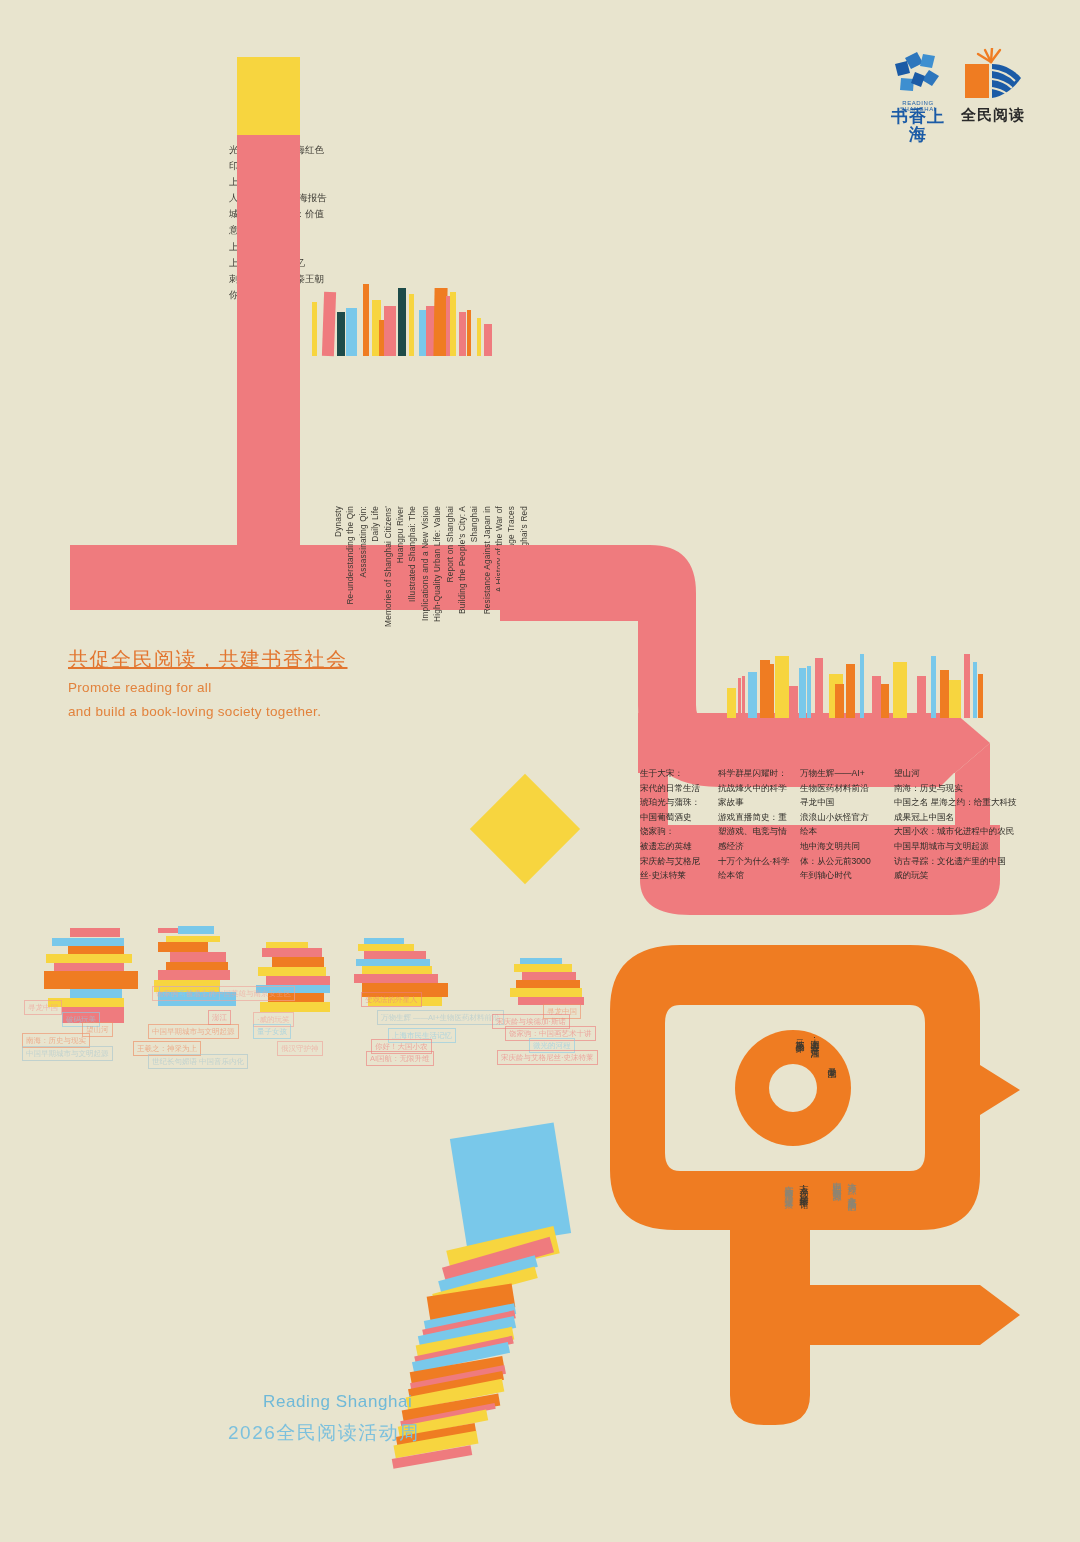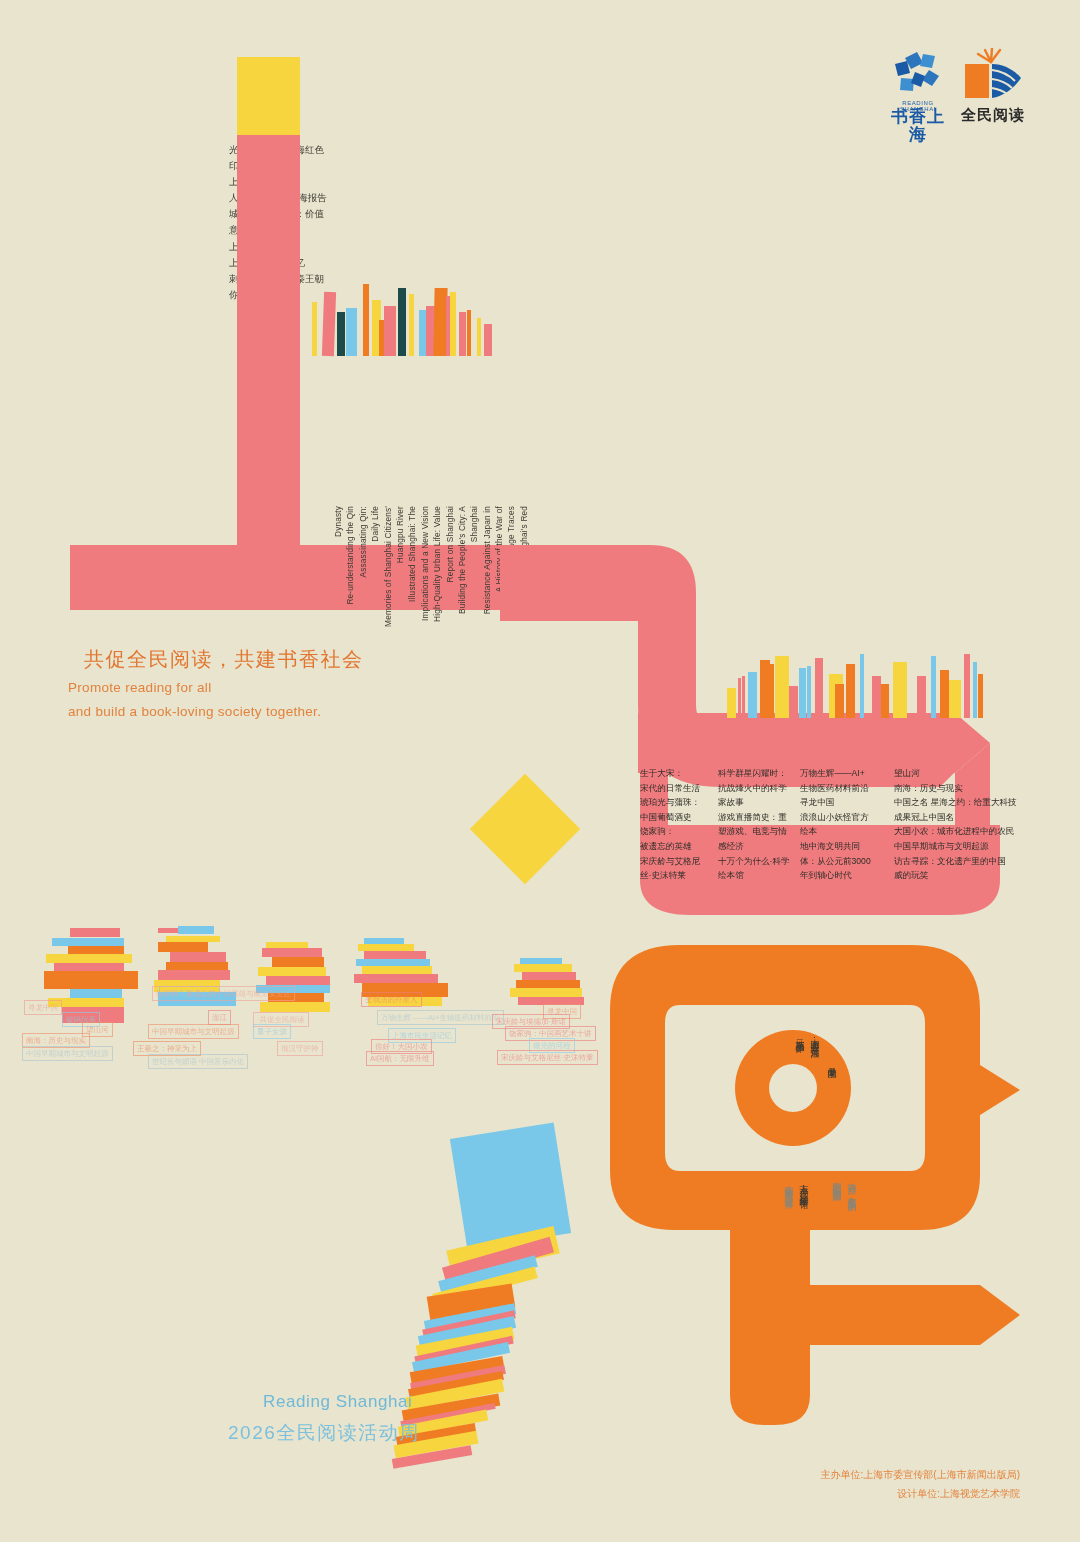--- a/index.html
+++ b/index.html
@@ -178,21 +178,21 @@
     <div class="abs yellowshape" style="left:166px;top:22px;width:14px;height:56px;"></div>
     <div class="abs redshape" style="left:190px;top:36px;width:9px;height:42px;"></div>
     <div class="abs blueshape" style="left:204px;top:16px;width:5px;height:62px;"></div>
     <div class="abs orangeshape" style="left:213px;top:30px;width:9px;height:48px;"></div>
     <div class="abs yellowshape" style="left:222px;top:40px;width:12px;height:38px;"></div>
     <div class="abs redshape" style="left:237px;top:14px;width:6px;height:64px;"></div>
     <div class="abs blueshape" style="left:246px;top:22px;width:4px;height:56px;"></div>
     <div class="abs orangeshape" style="left:251px;top:34px;width:5px;height:44px;"></div>
   </div>
 
-  <div class="abs slogan-cn" style="left:84px;top:646px;">共促全民阅读，共建书香社会</div>
+  <div class="abs slogan-cn" style="left:68px;top:646px;text-decoration:underline;">共促全民阅读，共建书香社会</div>
   <div class="abs slogan-en" style="left:68px;top:676px;">Promote reading for all</div>
   <div class="abs slogan-en" style="left:68px;top:700px;">and build a book-loving society together.</div>
 
   <div class="abs yellowshape" style="left:486px;top:790px;width:78px;height:78px;transform:rotate(45deg);"></div>
 
   <div class="abs booklist" style="left:718px;top:766px;width:82px;">科学群星闪耀时：
 抗战烽火中的科学
 家故事
 游戏直播简史：重
 塑游戏、电竞与情
@@ -277,21 +277,21 @@
       <div class="glabel" style="left: 62px; top: 1012px; color: rgb(142, 204, 230); border: 1px solid rgb(142, 204, 230); opacity: 0.62;">破码玩美</div>
       <div class="glabel" style="left: 82px; top: 1022px; color: rgb(239, 143, 106); border: 1px solid rgb(239, 143, 106); opacity: 0.62;">望山河</div>
       <div class="glabel" style="left: 22px; top: 1033px; color: rgb(239, 143, 106); border: 1px solid rgb(239, 143, 106); opacity: 0.62;">南海：历史与现实</div>
       <div class="glabel" style="left: 22px; top: 1046px; color: rgb(169, 199, 207); border: 1px solid rgb(169, 199, 207); opacity: 0.62;">中国早期城市与文明起源</div>
       <div class="glabel" style="left: 159px; top: 986px; color: rgb(142, 204, 230); border: 1px solid rgb(142, 204, 230); opacity: 0.62;">中国画艺术十讲</div>
       <div class="glabel" style="left: 152px; top: 986px; color: rgb(240, 163, 154); border: 1px solid rgb(240, 163, 154); opacity: 0.62;">饶家驹：被遗忘的中国英雄与南京安全区</div>
       <div class="glabel" style="left: 208px; top: 1010px; color: rgb(238, 127, 127); border: 1px solid rgb(238, 127, 127); opacity: 0.62;">澎江</div>
       <div class="glabel" style="left: 148px; top: 1024px; color: rgb(239, 143, 106); border: 1px solid rgb(239, 143, 106); opacity: 0.62;">中国早期城市与文明起源</div>
       <div class="glabel" style="left: 133px; top: 1041px; color: rgb(238, 138, 95); border: 1px solid rgb(238, 138, 95); opacity: 0.62;">王羲之：神采为上</div>
       <div class="glabel" style="left: 148px; top: 1054px; color: rgb(169, 199, 207); border: 1px solid rgb(169, 199, 207); opacity: 0.62;">世纪长句媚语   中国音乐内化</div>
-      <div class="glabel" style="left: 253px; top: 1012px; color: rgb(240, 163, 154); border: 1px solid rgb(240, 163, 154); opacity: 0.62;">·共促全民阅读</div>
+      <div class="glabel" style="left: 253px; top: 1012px; color: rgb(240, 163, 154); border: 1px solid rgb(240, 163, 154); opacity: 0.62;">·威的玩笑</div>
       <div class="glabel" style="left: 253px; top: 1024px; color: rgb(142, 204, 230); border: 1px solid rgb(142, 204, 230); opacity: 0.62;">量子女孩</div>
       <div class="glabel" style="left: 277px; top: 1041px; color: rgb(240, 163, 154); border: 1px solid rgb(240, 163, 154); opacity: 0.62;">俄汉守护神</div>
       <div class="glabel" style="left: 361px; top: 992px; color: rgb(238, 127, 127); border: 1px solid rgb(238, 127, 127); opacity: 0.62;">变戏法的外星人</div>
       <div class="glabel" style="left: 377px; top: 1010px; color: rgb(169, 199, 207); border: 1px solid rgb(169, 199, 207); opacity: 0.62;">万物生辉 ——AI+生物医药材料前沿</div>
       <div class="glabel" style="left: 388px; top: 1028px; color: rgb(142, 204, 230); border: 1px solid rgb(142, 204, 230); opacity: 0.62;">上海市民生活记忆</div>
       <div class="glabel" style="left: 371px; top: 1039px; color: rgb(238, 127, 127); border: 1px solid rgb(238, 127, 127); opacity: 0.62;">你好！大国小农</div>
       <div class="glabel" style="left: 366px; top: 1051px; color: rgb(238, 127, 127); border: 1px solid rgb(238, 127, 127); opacity: 0.62;">AI国航：无限升维</div>
       <div class="glabel" style="left: 543px; top: 1004px; color: rgb(239, 143, 106); border: 1px solid rgb(239, 143, 106); opacity: 0.62;">寻龙中国</div>
       <div class="glabel" style="left: 492px; top: 1014px; color: rgb(238, 127, 127); border: 1px solid rgb(238, 127, 127); opacity: 0.62;">宋庆龄与埃德加·斯诺</div>
       <div class="glabel" style="left: 505px; top: 1026px; color: rgb(238, 127, 127); border: 1px solid rgb(238, 127, 127); opacity: 0.62;">饶家驹：中国画艺术十讲</div>
@@ -343,16 +343,14 @@
     <div class="abs orangeshape" style="left:-8px;top:282px;width:98px;height:12px;transform:rotate(-10deg);"></div>
     <div class="abs redshape" style="left:-10px;top:292px;width:96px;height:6px;transform:rotate(-11deg);"></div>
     <div class="abs yellowshape" style="left:-12px;top:298px;width:90px;height:11px;transform:rotate(-11deg);"></div>
     <div class="abs orangeshape" style="left:-14px;top:310px;width:80px;height:9px;transform:rotate(-10deg);"></div>
     <div class="abs yellowshape" style="left:-16px;top:318px;width:84px;height:13px;transform:rotate(-10deg);"></div>
     <div class="abs redshape" style="left:-18px;top:332px;width:80px;height:10px;transform:rotate(-10deg);"></div>
   </div>
 
   <div class="abs rs-en" style="left:263px;top:1392px;">Reading Shanghai</div>
   <div class="abs rs-cn" style="left:228px;top:1420px;">2026全民阅读活动周</div>
-  <div class="abs credit" style="left:600px;top:1465px;width:420px;">主办单位:上海市委宣传部(上海市新闻出版局)
-设计单位:上海视觉艺术学院</div>
 
 </div>
 
 </body></html>

